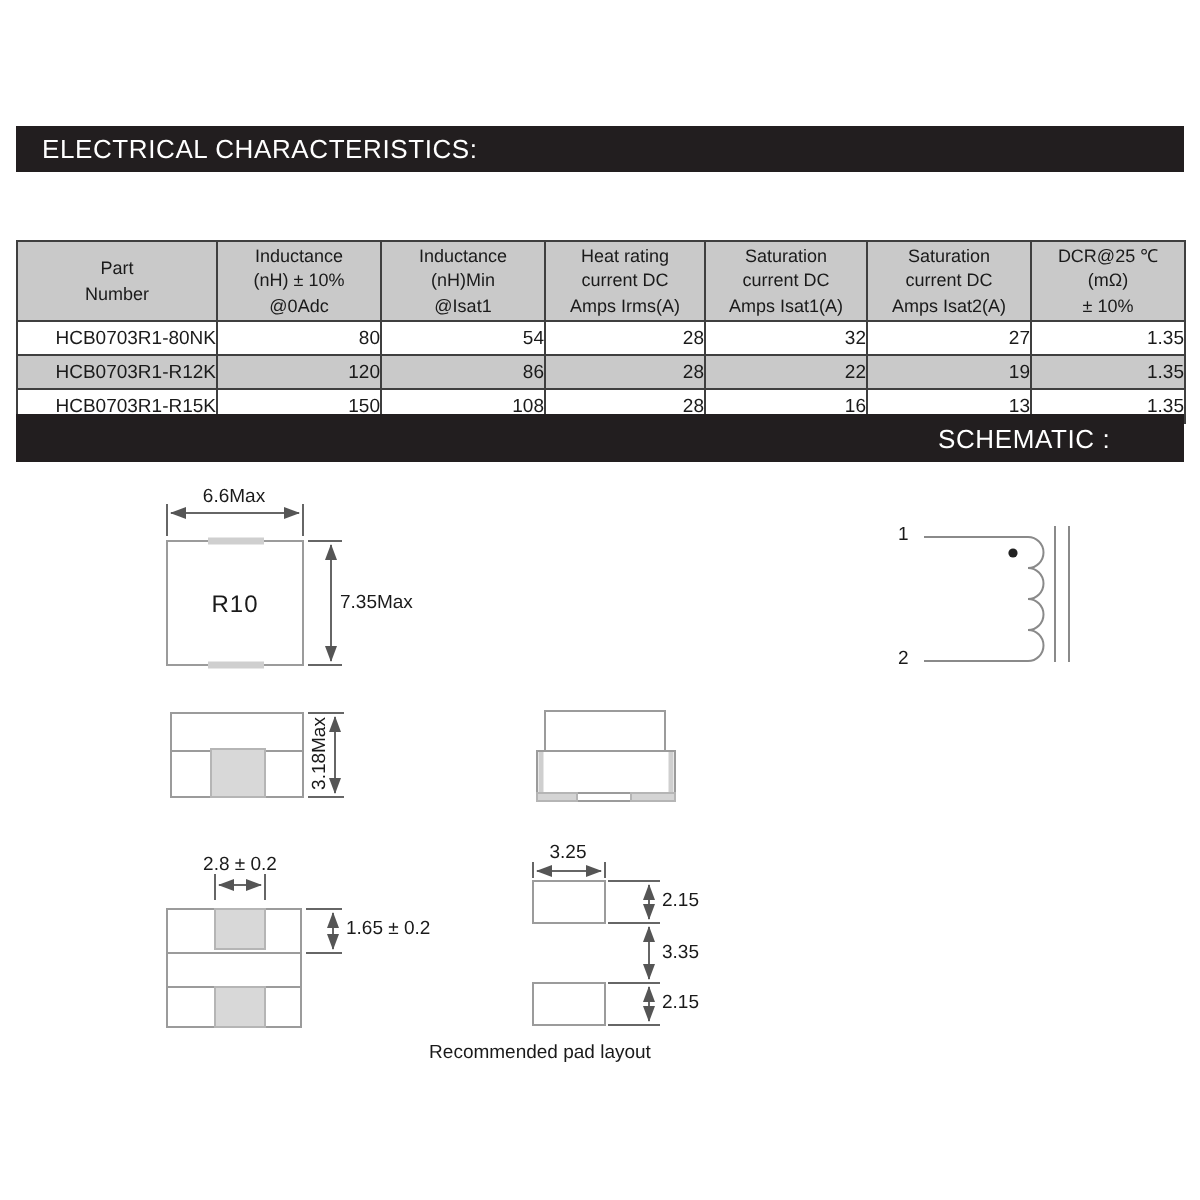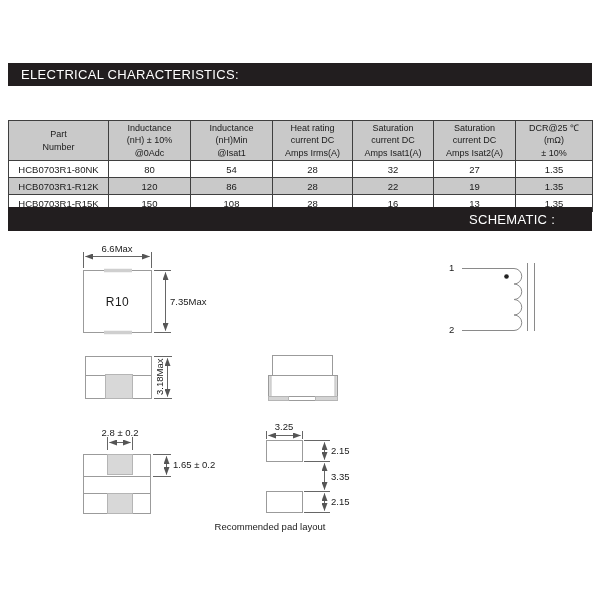--- a/index.html
+++ b/index.html
@@ -29,21 +29,21 @@
     position:absolute;left:8px;top:90px;width:584px;border-collapse:collapse;
     table-layout:fixed;font-size:9.5px;margin-top:30px;
   }
   table.spec th, table.spec td{
     border:1px solid #3f3f3f;text-align:center;vertical-align:middle;padding:0;
   }
   table.spec th{
     background:var(--hdrbg);font-weight:normal;font-size:9px;line-height:1.35;
     white-space:pre-line;height:39px;
   }
-  table.spec td{height:16px;background:#fff;}
+  table.spec td{height:16px;background:#fff;text-align:right;}
   table.spec tbody tr:nth-child(even) td{background:var(--altbg);}
   svg.drawings{position:absolute;left:0;top:0;pointer-events:none;}
   .lbl{position:absolute;font-size:9.5px;color:var(--ink);white-space:nowrap;line-height:1;}
   .center{text-align:center;}
   .r10{
     left:83px;top:270px;width:69px;height:63px;display:flex;align-items:center;
     justify-content:center;font-size:12px;letter-spacing:.5px;
   }
   .d66{left:82px;top:244px;width:70px;}
   .d735{left:170px;top:297px;}

